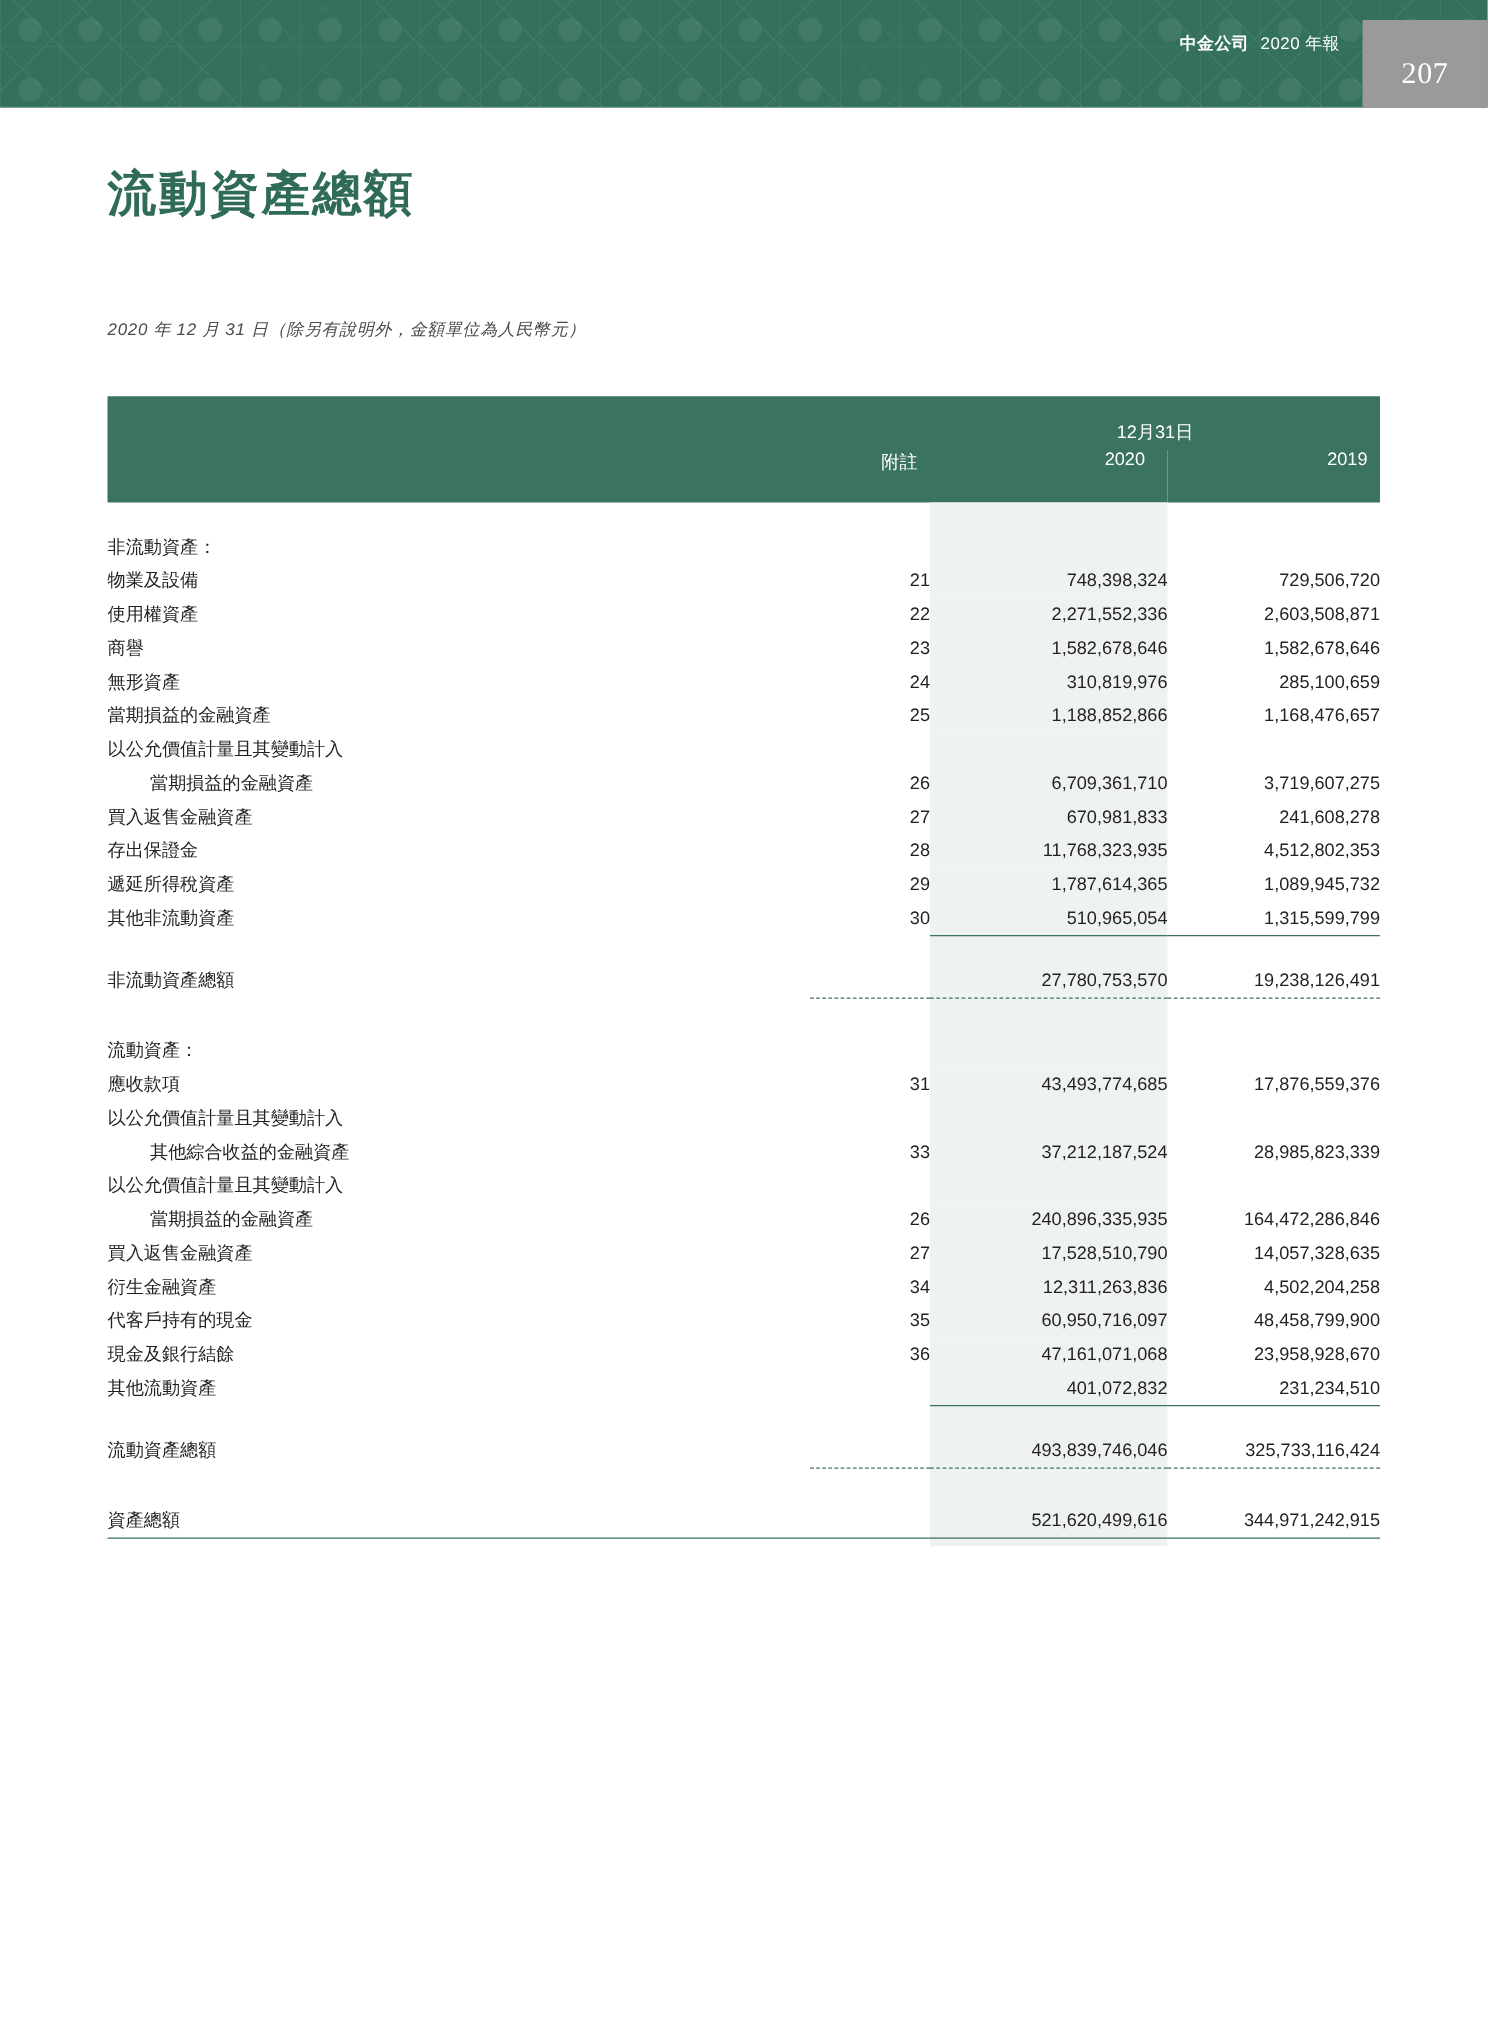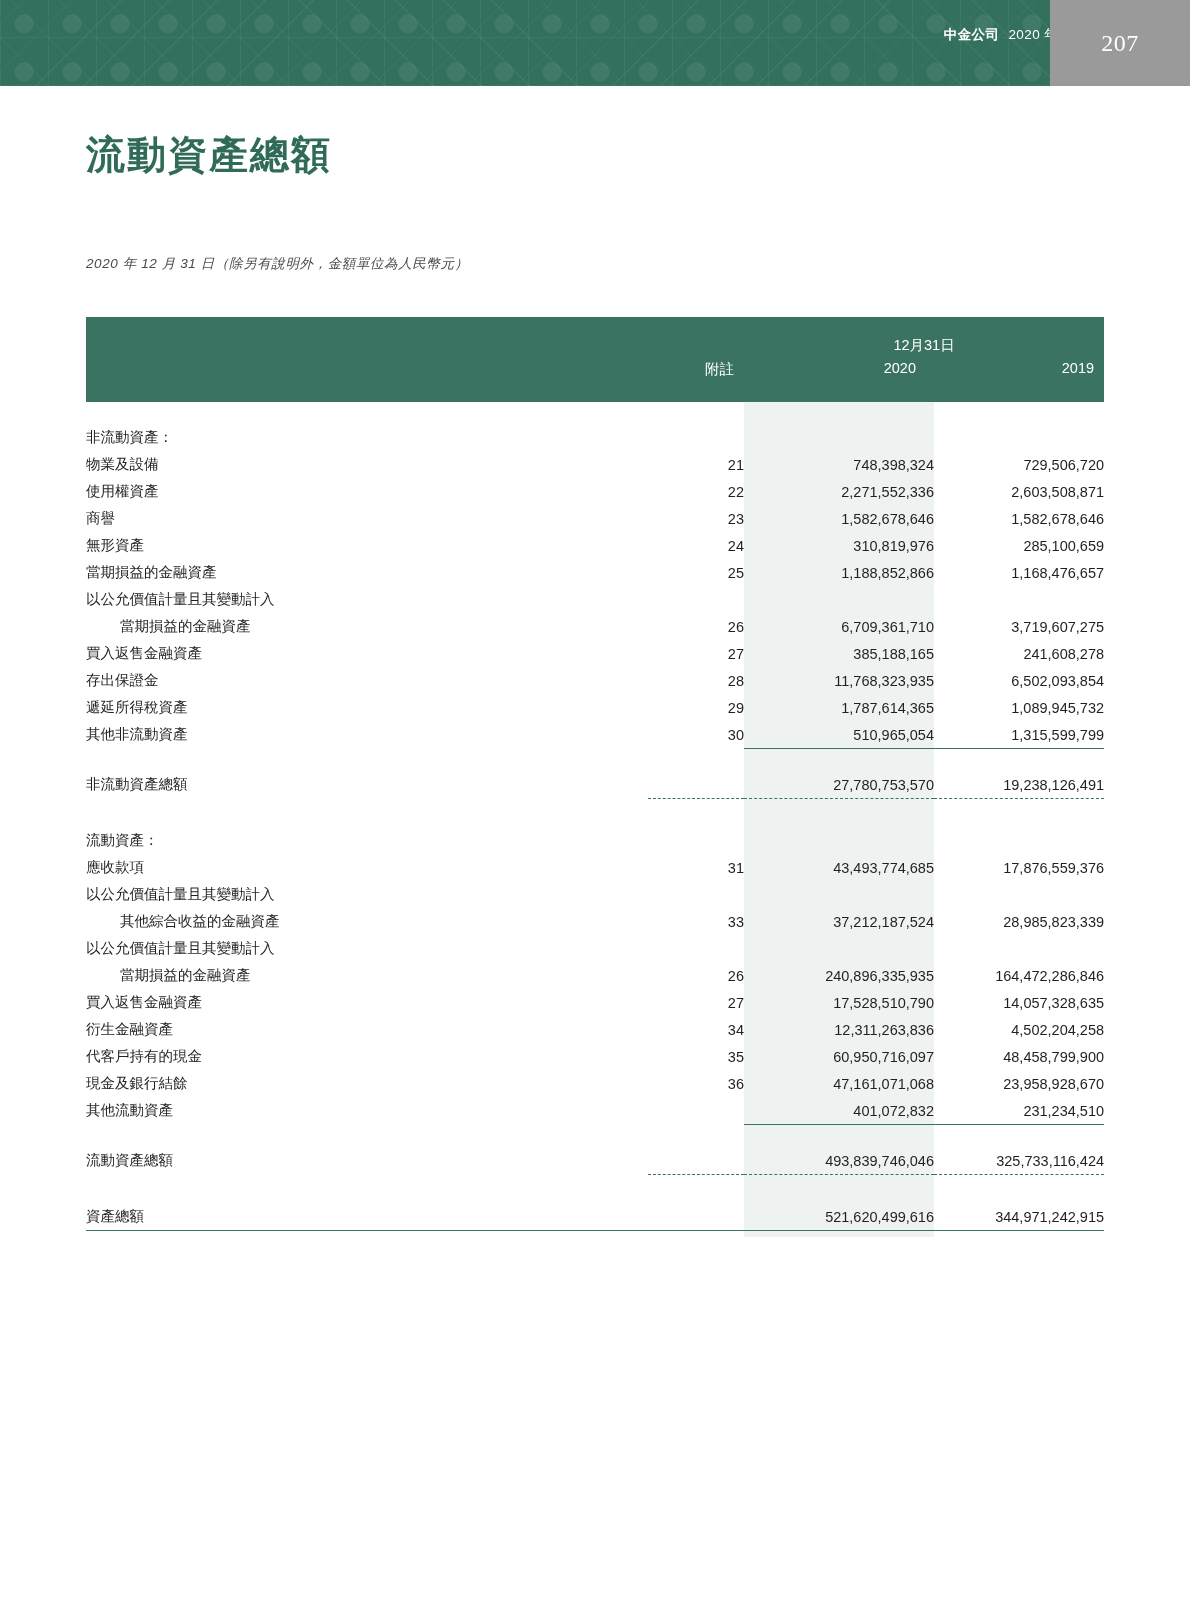--- a/index.html
+++ b/index.html
@@ -50,22 +50,22 @@
   }
   .header-right .company {
     font-weight: bold;
   }
   .header-right .year {
     font-weight: normal;
   }
   .page-number-box {
     position: absolute;
     right: 0;
-    top: 0;
-    width: 140px;
+    top: 16px;
+    width: 100px;
     height: 86px;
     background: #9a9a9a;
     color: #ffffff;
     display: flex;
     align-items: center;
     justify-content: center;
     font-family: "Liberation Serif", serif;
     font-size: 24px;
     letter-spacing: .5px;
   }
@@ -243,28 +243,28 @@
         </tr>
         <tr class="data">
           <td class="label indent">當期損益的金融資產</td>
           <td class="note">26</td>
           <td class="v2020">6,709,361,710</td>
           <td class="v2019">3,719,607,275</td>
         </tr>
         <tr class="data">
           <td class="label">買入返售金融資產</td>
           <td class="note">27</td>
-          <td class="v2020">385,188,165</td>
+          <td class="v2020">670,981,833</td>
           <td class="v2019">241,608,278</td>
         </tr>
         <tr class="data">
           <td class="label">存出保證金</td>
           <td class="note">28</td>
           <td class="v2020">11,768,323,935</td>
-          <td class="v2019">6,502,093,854</td>
+          <td class="v2019">4,512,802,353</td>
         </tr>
         <tr class="data">
           <td class="label">遞延所得稅資產</td>
           <td class="note">29</td>
           <td class="v2020">1,787,614,365</td>
           <td class="v2019">1,089,945,732</td>
         </tr>
         <tr class="data rule-under">
           <td class="label">其他非流動資產</td>
           <td class="note">30</td>

